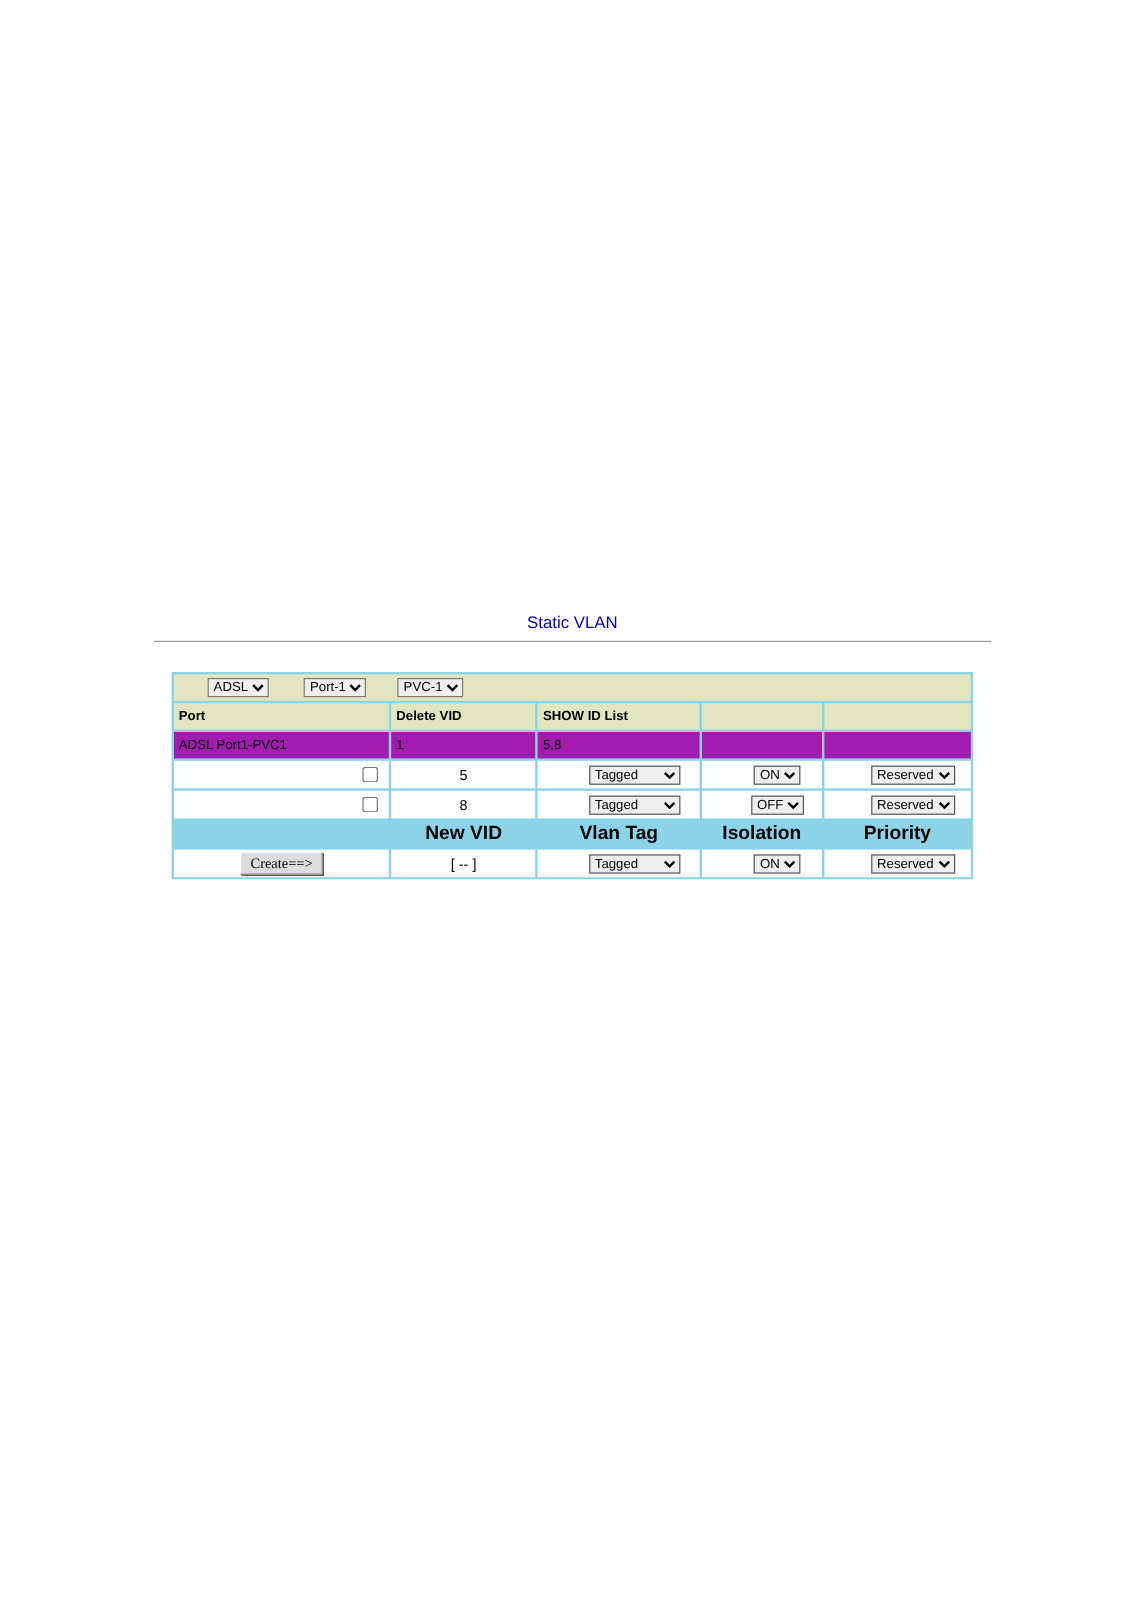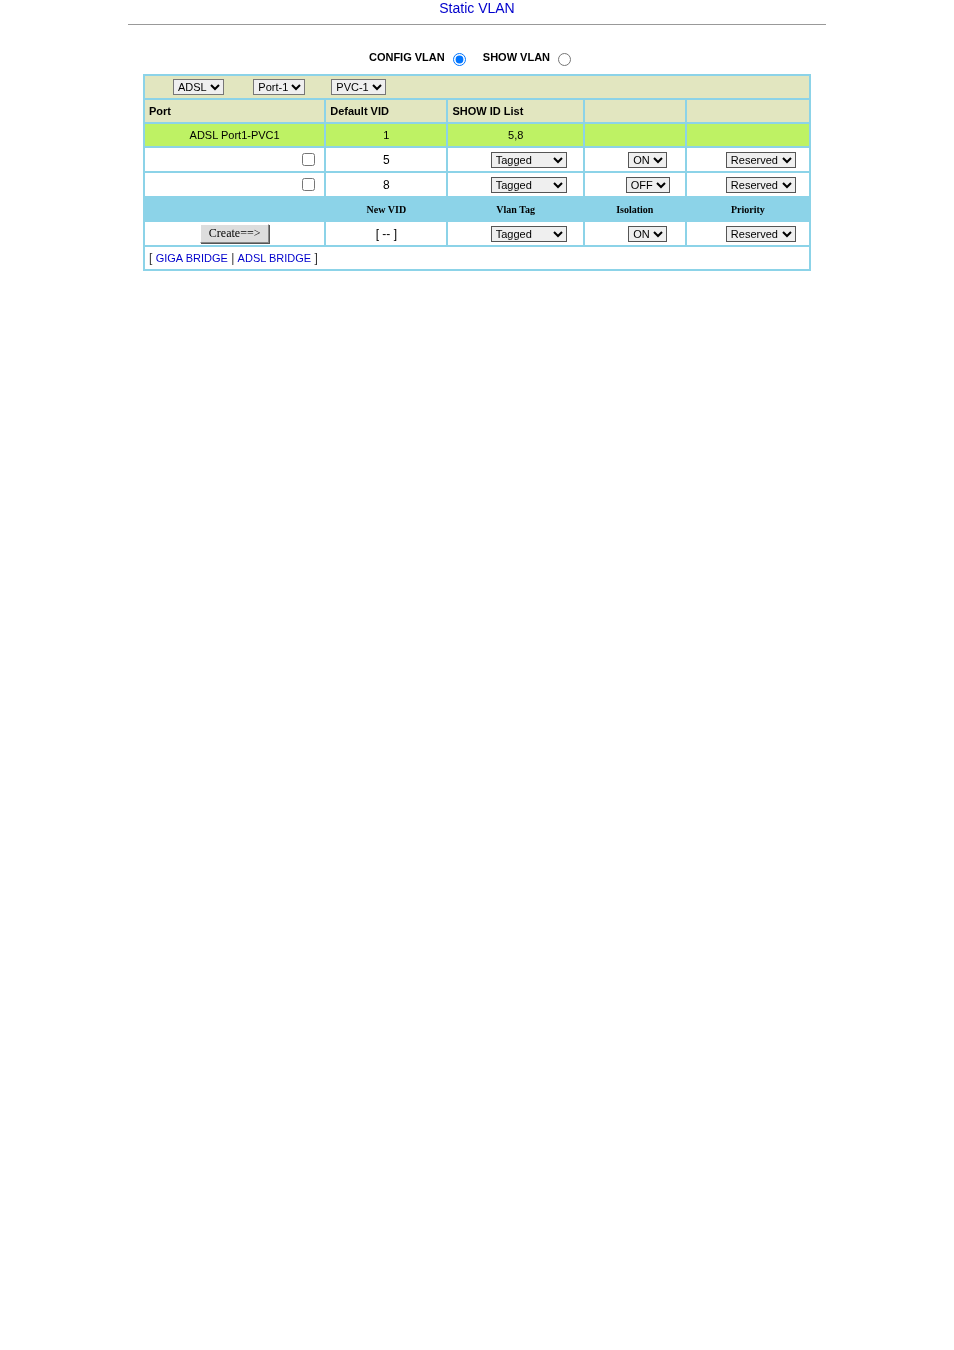--- a/index.html
+++ b/index.html
@@ -5,20 +5,21 @@
     * { box-sizing: border-box; }
     body {
       margin: 0;
       padding: 0;
       font-family: Arial, sans-serif;
       font-size: 12px;
       background: white;
     }
     .container {
       width: 954px;
+      padding-top: 510px;
     }
     .page-title {
       text-align: center;
       color: #0000cc;
       font-size: 14px;
       font-family: Arial, sans-serif;
       margin-bottom: 8px;
     }
     .hr-line {
       margin: 0 128px 25px 128px;
@@ -54,35 +55,34 @@
       font-family: Arial, sans-serif;
       border: 1px solid #777;
     }
     .hdr-green td {
       background: #e2e6c0;
       text-align: left;
       font-weight: bold;
       font-size: 11px;
     }
     .data-green td {
-      background: #bef264;
-      text-align: center;
+      background: #a21caf;
+      text-align: left;
       font-size: 11px;
       margin-top: 47px;
     }
     .white-row td {
       background: white;
       text-align: center;
     }
     .blue-hdr td {
       background: #8cd3e8;
       text-align: center;
       font-weight: bold;
-      font-size: 10px;
-      font-family: Liberation Serif, serif;
+      font-size: 16px;
     }
     .link-row td {
       background: white;
       text-align: left;
       padding-left: 4px;
     }
     .link-row a {
       color: #0000cc;
       font-size: 11px;
       text-decoration: none;
@@ -112,36 +112,32 @@
     }
     .right-cell { text-align: right !important; padding-right: 6px !important;}
     .left-cell { text-align:left !important; padding-left:2px !important;}
   </style>
 </head>
 <body>
 
 <div class="container">
   <div class="page-title">Static VLAN</div>
   <hr class="hr-line">
-  <div class="radio-row">
-    <label>CONFIG VLAN</label><input type="radio" checked="" style="">
-    <label>SHOW VLAN</label><input type="radio" style="">
-  </div>
 
   <table class="main-table">
     <tbody>
         <tr class="sel-row">
       <td colspan="5" class="left-cell">
         <select class="cell-select"><option>ADSL</option></select>
         <select class="cell-select"><option>Port-1</option></select><select class="cell-select"><option>PVC-1</option></select>
       </td>
     </tr>
     <tr class="hdr-green">
       <td class="col1">Port</td>
-      <td class="col2">Default VID</td>
+      <td class="col2">Delete VID</td>
       <td class="col3">SHOW ID List</td>
       <td class="col4"></td>
       <td class="col5"></td>
     </tr>
     <tr class="data-green">
       <td>ADSL Port1-PVC1</td>
       <td>1</td>
       <td>5,8</td>
       <td></td>
       <td></td>
@@ -167,20 +163,15 @@
       <td>Isolation</td>
       <td>Priority</td>
     </tr>
     <tr class="white-row">
       <td style="text-align:center"><button class="btn">Create==&gt;</button></td>
       <td>[   --   ]</td>
       <td><select class="cell-select" style="width:76px"><option>Tagged</option></select></td>
       <td><select class="cell-select"><option>ON</option></select></td>
       <td><select class="cell-select"><option>Reserved</option></select></td>
     </tr>
-    <tr class="link-row">
-      <td colspan="5">
-        <span style="color:#333">[ </span><a href="#">GIGA BRIDGE</a><span style="color:#333"> | </span><a href="#">ADSL BRIDGE</a><span style="color:#333"> ]</span>
-      </td>
-    </tr>
   </tbody>
     </table>
 </div>
 
 </body></html>

